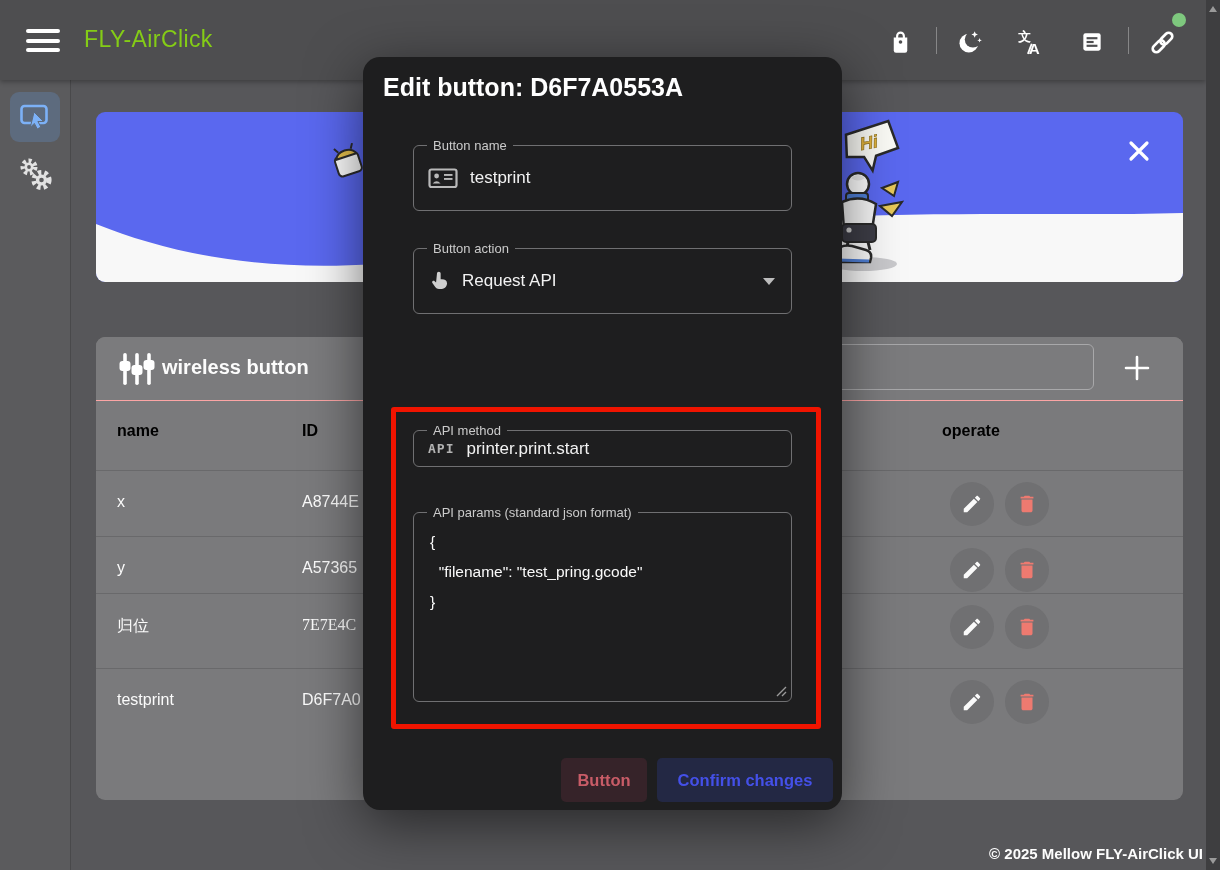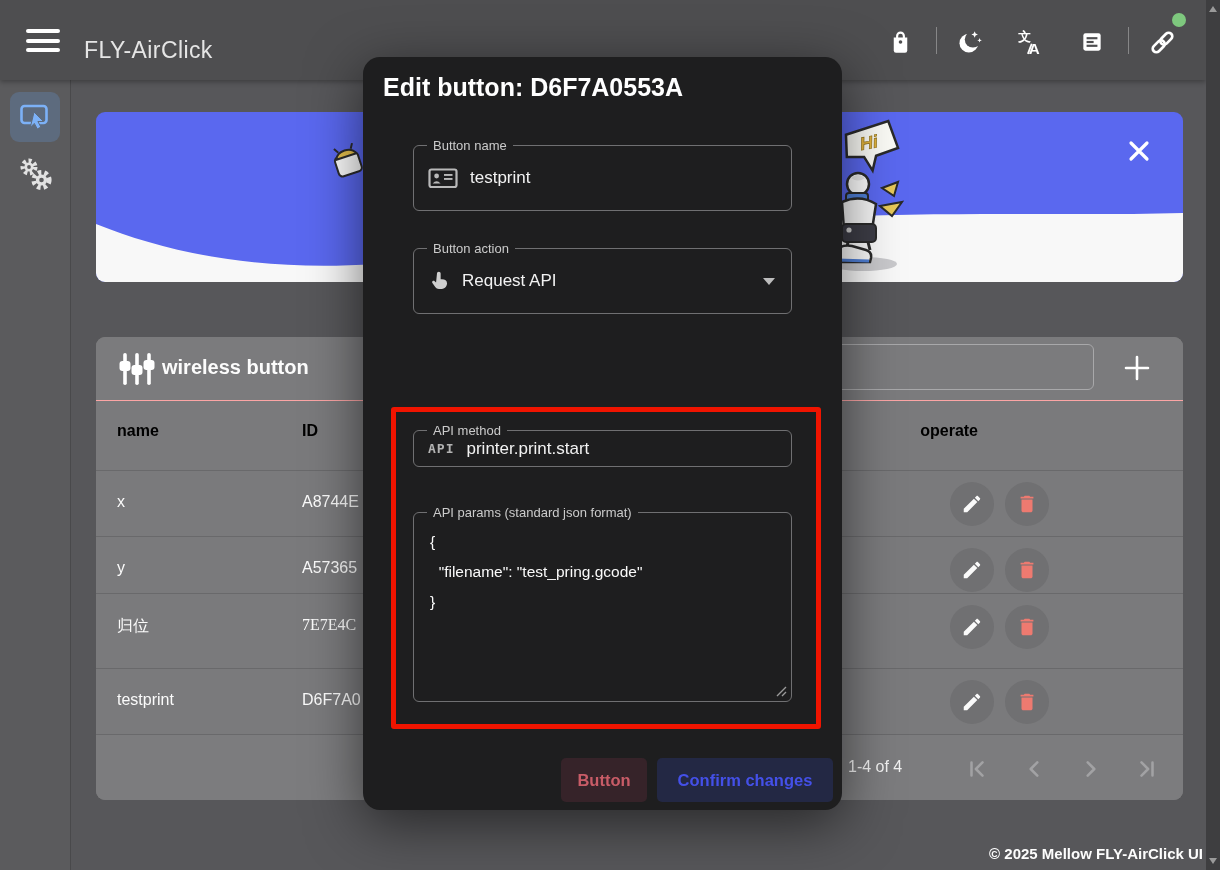--- a/index.html
+++ b/index.html
@@ -3,21 +3,21 @@
 <meta charset="utf-8">
 <style>
   html,body{margin:0;padding:0;background:#57575a;}
   #screen{position:relative;width:1220px;height:870px;overflow:hidden;
     font-family:"Liberation Sans","DejaVu Sans",sans-serif;color:#fff;background:#57575a;}
   .abs{position:absolute;}
   
   .topbar{left:0;top:0;width:1206px;height:80px;background:#4e4e50;box-shadow:0 2px 5px rgba(0,0,0,.3);z-index:5;}
   .hamburger{left:26px;top:29px;width:34px;height:23px;cursor:pointer;}
   .hamburger span{display:block;height:4px;border-radius:2px;background:#fff;margin-bottom:5.5px;}
-  .appname{left:84px;top:26px;font-size:23px;font-weight:500;letter-spacing:.4px;color:#e5e5e5;margin-top:11px;}
+  .appname{left:84px;top:26px;font-size:23px;font-weight:500;letter-spacing:.4px;color:#84cc16;}
   .tb-ic{top:26px;width:32px;height:32px;display:flex;align-items:center;justify-content:center;cursor:pointer;}
   .tb-div{top:27px;width:1px;height:27px;background:rgba(255,255,255,.32);}
   .statusdot{left:1172px;top:13px;width:14px;height:14px;border-radius:50%;background:#7ec87e;z-index:6;}
   
   .scrollbar{right:0;top:0;width:14px;height:870px;background:#3e3e40;z-index:30;}
   .sb-arrow{left:3px;width:0;height:0;border-left:4px solid transparent;border-right:4px solid transparent;position:absolute;}
   
   .sidebar{left:0;top:80px;width:70px;height:790px;background:#5b5b5d;border-right:1px solid #49494b;z-index:2;}
   .navtile{left:10px;top:12px;width:50px;height:50px;border-radius:9px;background:#5d6b7e;display:flex;align-items:center;justify-content:center;cursor:pointer;}
   .navgear{left:16px;top:74px;width:40px;height:42px;display:flex;align-items:center;justify-content:center;cursor:pointer;}
@@ -189,21 +189,21 @@
       <div class="abs addbtn">
         <svg width="28" height="28" viewBox="0 0 28 28">
           <path d="M14 3 v22 M3 14 h22" stroke="#fff" stroke-width="2.6" stroke-linecap="round"></path>
         </svg>
       </div>
     </div>
 
     <div class="abs thead">
       <span class="abs th cname">name</span>
       <span class="abs th cid">ID</span>
-      <span class="abs th" style="left:816px;top:22px;width:66px;text-align:right;">operate</span>
+      <span class="abs th" style="left:846px;top:22px;width:66px;text-align:left;">operate</span>
     </div>
 
     <div class="abs trow" style="top:133px;">
       <span class="abs td cname">x</span>
       <span class="abs td cid">A8744E</span>
       <div class="abs circle-btn" style="left:854px;">
         <svg width="22" height="22" viewBox="0 0 24 24">
             <path fill="#fafafa" d="M3 17.25V21h3.75L17.81 9.94l-3.75-3.75L3 17.25zM20.71 7.04c.39-.39.39-1.02 0-1.41l-2.34-2.34c-.39-.39-1.02-.39-1.41 0l-1.83 1.83 3.75 3.75 1.83-1.83z"></path>
           </svg>
       </div>
@@ -252,35 +252,20 @@
             <path fill="#fafafa" d="M3 17.25V21h3.75L17.81 9.94l-3.75-3.75L3 17.25zM20.71 7.04c.39-.39.39-1.02 0-1.41l-2.34-2.34c-.39-.39-1.02-.39-1.41 0l-1.83 1.83 3.75 3.75 1.83-1.83z"></path>
           </svg>
       </div>
       <div class="abs circle-btn" style="left:909px;">
         <svg width="22" height="22" viewBox="0 0 24 24">
             <path fill="#ee7a70" d="M6 19c0 1.1.9 2 2 2h8c1.1 0 2-.9 2-2V7H6v12zM19 4h-3.5l-1-1h-5l-1 1H5v2h14V4z"></path>
           </svg>
       </div>
     </div>
 
-    <div class="abs pager">
-      <span class="abs" style="left:752px;top:23px;font-size:16px;color:#f2f2f2;">1-4 of 4</span>
-      <svg class="abs pg-ic" style="left:870px;" viewBox="0 0 20 20">
-        <path d="M5 4 v12 M15 4 l-6 6 6 6" stroke="#a2a2a4" stroke-width="2.3" fill="none" stroke-linecap="round" stroke-linejoin="round"></path>
-      </svg>
-      <svg class="abs pg-ic" style="left:927px;" viewBox="0 0 20 20">
-        <path d="M13 4 l-6 6 6 6" stroke="#a2a2a4" stroke-width="2.3" fill="none" stroke-linecap="round" stroke-linejoin="round"></path>
-      </svg>
-      <svg class="abs pg-ic" style="left:984px;" viewBox="0 0 20 20">
-        <path d="M7 4 l6 6 -6 6" stroke="#a2a2a4" stroke-width="2.3" fill="none" stroke-linecap="round" stroke-linejoin="round"></path>
-      </svg>
-      <svg class="abs pg-ic" style="left:1040px;" viewBox="0 0 20 20">
-        <path d="M15 4 v12 M5 4 l6 6 -6 6" stroke="#a2a2a4" stroke-width="2.3" fill="none" stroke-linecap="round" stroke-linejoin="round"></path>
-      </svg>
-    </div>
   </section>
 
   <div class="abs modal">
     <div class="abs m-title">Edit button: D6F7A0553A</div>
 
     <div class="abs field" style="top:88px;height:66px;">
       <span class="legend">Button name</span>
       <svg width="30" height="24" viewBox="0 0 30 24">
         <rect x="1.5" y="3.5" width="27" height="17.5" rx="2" fill="none" stroke="#b9b9b9" stroke-width="2.2"></rect>
         <circle cx="8.6" cy="10" r="2.4" fill="#b9b9b9"></circle>

